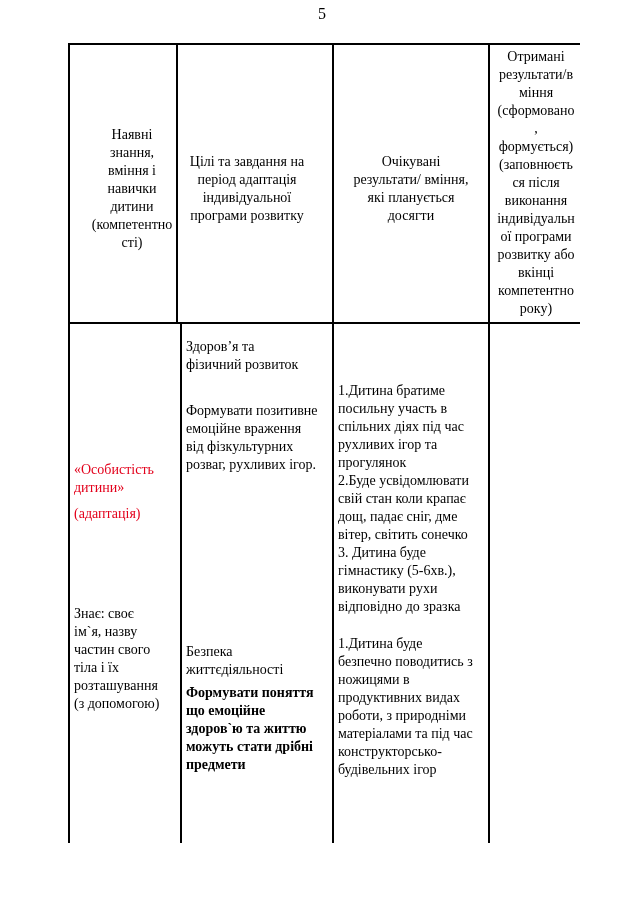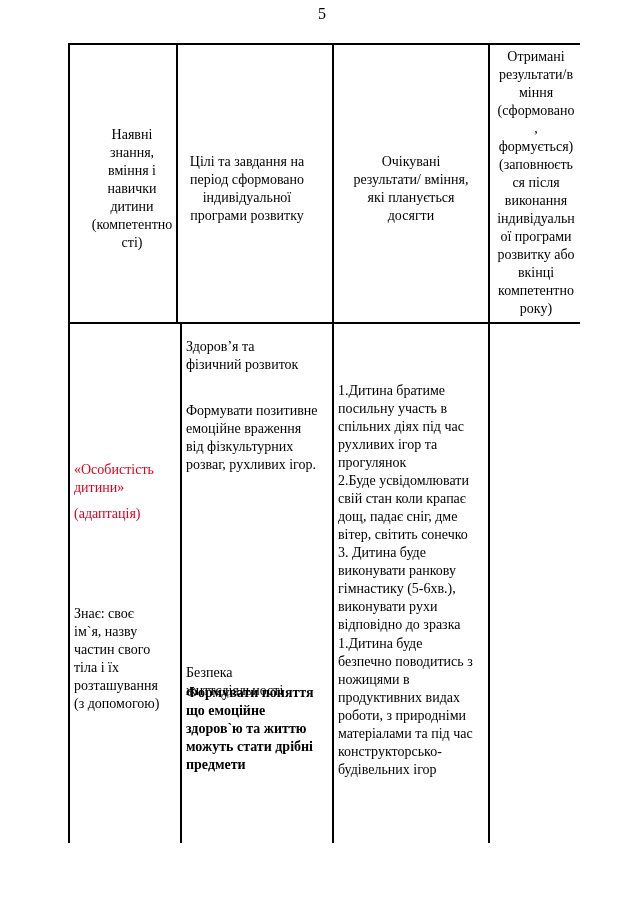--- a/index.html
+++ b/index.html
@@ -34,21 +34,21 @@
     <p>Наявні</p>
       <p>знання,</p>
       <p>вміння і</p>
       <p>навички</p>
       <p>дитини</p>
       <p>(компетентно</p>
       <p>сті)</p>
   </div>
   <div class="cell center" style="left:178px; width:138px; top:153px;">
     <p>Цілі та завдання на</p>
-      <p>період сформовано</p>
+      <p>період адаптація</p>
       <p>індивідуальної</p>
       <p>програми розвитку</p>
   </div>
   <div class="cell center" style="left:334px; width:154px; top:153px;">
     <p>Очікувані</p>
       <p>результати/ вміння,</p>
       <p>які планується</p>
       <p>досягти</p>
   </div>
   <div class="cell center" style="left:490px; width:92px; top:48px;">
@@ -83,21 +83,21 @@
   <div class="cell bold" style="left:186px; width:146px; top:338px;">
     <p>Здоров’я та</p>
       <p>фізичний розвиток</p>
   </div>
   <div class="cell" style="left:186px; width:146px; top:402px;">
     <p>Формувати позитивне</p>
       <p>емоційне враження</p>
       <p>від фізкультурних</p>
       <p>розваг, рухливих ігор.</p>
   </div>
-  <div class="cell bold" style="left:186px; width:146px; top:643px;margin-top:21px;">
+  <div class="cell bold" style="left:186px; width:146px; top:643px;">
     <p>Безпека</p>
       <p>життєдіяльності</p>
   </div>
   <div class="cell" style="left:186px; width:146px; top:684px;font-weight:bold;">
     <p>Формувати поняття</p>
       <p>що емоційне</p>
       <p>здоров`ю та життю</p>
       <p>можуть стати дрібні</p>
       <p>предмети</p>
   </div>
@@ -106,21 +106,20 @@
     <p>1.Дитина братиме</p>
       <p>посильну участь в</p>
       <p>спільних діях під час</p>
       <p>рухливих ігор та</p>
       <p>прогулянок</p>
       <p>2.Буде усвідомлювати</p>
       <p>свій стан коли крапає</p>
       <p>дощ, падає сніг, дме</p>
       <p>вітер, світить сонечко</p>
       <p>3. Дитина буде</p>
-      <p>виконувати ранкову</p>
       <p>гімнастику (5-6хв.),</p>
       <p>виконувати рухи</p>
       <p>відповідно до зразка</p>
   </div>
   <div class="cell" style="left:338px; width:150px; top:635px;">
     <p>1.Дитина буде</p>
       <p>безпечно поводитись з</p>
       <p>ножицями в</p>
       <p>продуктивних видах</p>
       <p>роботи, з природніми</p>

